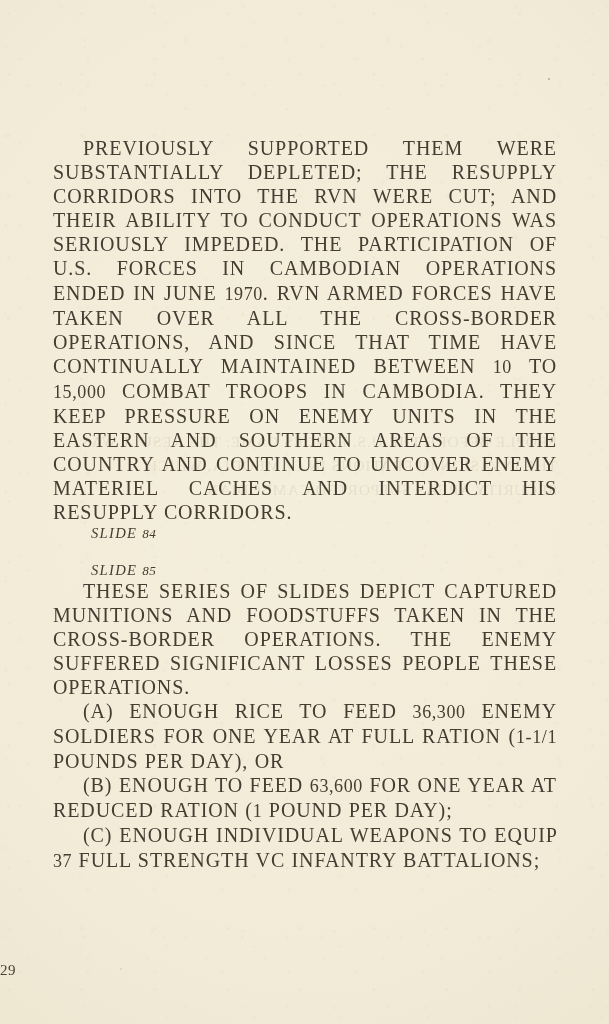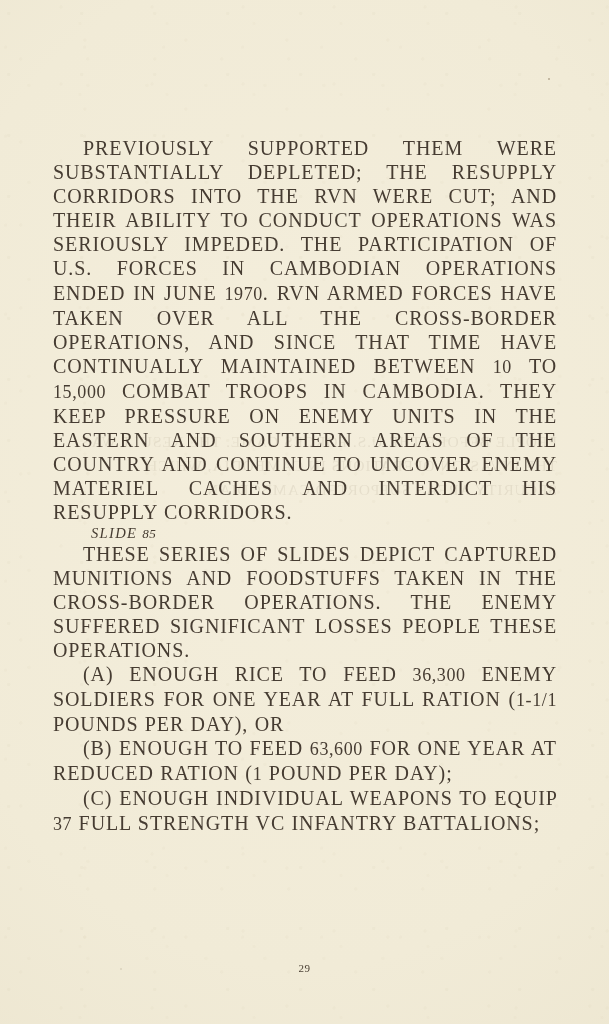--- a/index.html
+++ b/index.html
@@ -90,35 +90,34 @@
   .gap-para  { margin-top: 20px; }
   .gap-slide { margin-top: 18px; }
 
   .slide-label {
     margin: 0;
     font-style: italic;
     font-size: 14.6px;
     letter-spacing: 1.3px;
     padding-left: 38px;
   }
-  .slide-label + .slide-label { margin-top: 9px; }
+  .slide-label + .slide-label { margin-top: 20px; }
 
   
   .num {
     font-size: 0.90em;
     letter-spacing: .6px;
   }
 
   .page-number {
     position: absolute;
     left: 0;
     right: 0;
     top: 962px;
-    text-align: center;
-    font-size: 11px;
+    font-size: 15px;
     letter-spacing: .6px;
     color: #4c4236;
   }
 </style>
 </head>
 <body>
 
 <div class="page">
 
   <div class="grain"></div>
@@ -127,20 +126,21 @@
 THE INVASION OPERATIONS IN CAMBODIA, WHICH
 SECURITY AREAS SUPPORTED CAMBODIAN</div>
 
   <div class="speck" style="left:548px; top:78px;"></div>
   <div class="speck" style="left:120px; top:968px; opacity:.35;"></div>
 
   <div class="text-block">
 
     <p class="body indent">PREVIOUSLY SUPPORTED THEM WERE SUBSTANTIALLY DEPLETED; THE RESUPPLY CORRIDORS INTO THE RVN WERE CUT; AND THEIR ABILITY TO CONDUCT OPERATIONS WAS SERIOUSLY IMPEDED. THE PARTICIPATION OF U.S. FORCES IN CAMBODIAN OPERATIONS ENDED IN JUNE <span class="num">1970</span>. RVN ARMED FORCES HAVE TAKEN OVER ALL THE CROSS-BORDER OPERATIONS, AND SINCE THAT TIME HAVE CONTINUALLY MAINTAINED BETWEEN <span class="num">10</span> TO <span class="num">15,000</span> COMBAT TROOPS IN CAMBODIA. THEY KEEP PRESSURE ON ENEMY UNITS IN THE EASTERN AND SOUTHERN AREAS OF THE COUNTRY AND CONTINUE TO UNCOVER ENEMY MATERIEL CACHES AND INTERDICT HIS RESUPPLY CORRIDORS.</p>
 
+    <p class="slide-label gap-slide">SLIDE <span class="num">84</span></p>
 
     <p class="slide-label">SLIDE <span class="num">85</span></p>
 
     <p class="body indent gap-para">THESE SERIES OF SLIDES DEPICT CAPTURED MUNITIONS AND FOODSTUFFS TAKEN IN THE CROSS-BORDER OPERATIONS. THE ENEMY SUFFERED SIGNIFICANT LOSSES PEOPLE THESE OPERATIONS.</p>
 
 
 
     <p class="body indent gap-para">(A) ENOUGH RICE TO FEED <span class="num">36,300</span> ENEMY SOLDIERS FOR ONE YEAR AT FULL RATION (<span class="num">1-1/1</span> POUNDS PER DAY), OR</p>
 
     <p class="body indent gap-para">(B) ENOUGH TO FEED <span class="num">63,600</span> FOR ONE YEAR AT REDUCED RATION (<span class="num">1</span> POUND PER DAY);</p>

